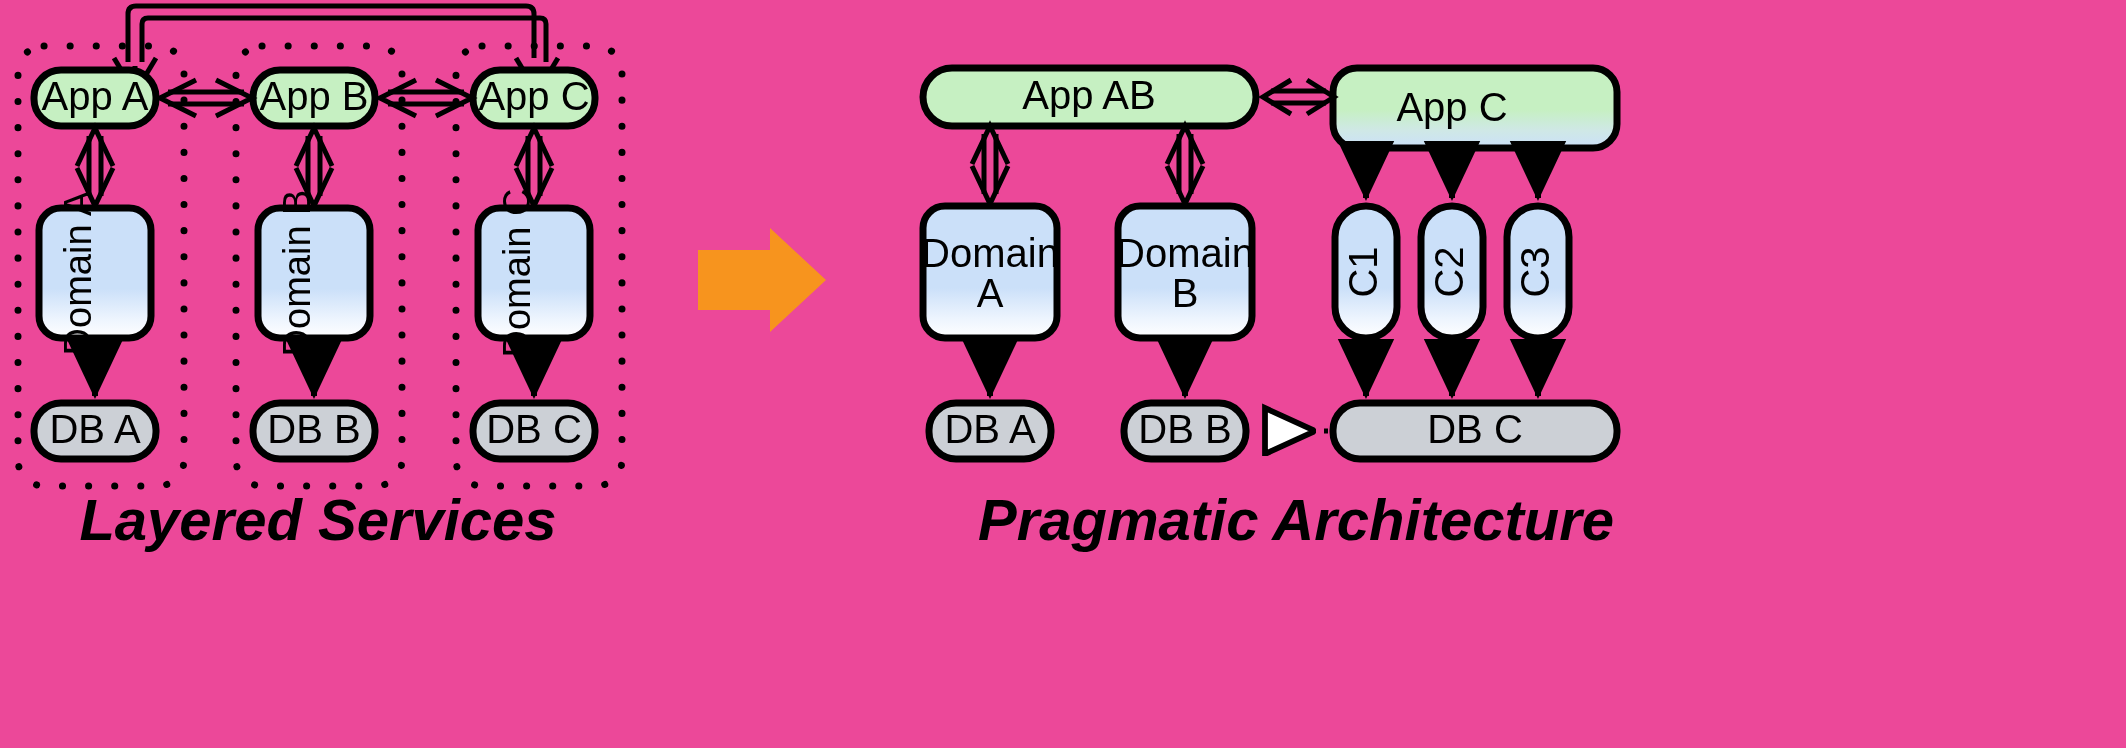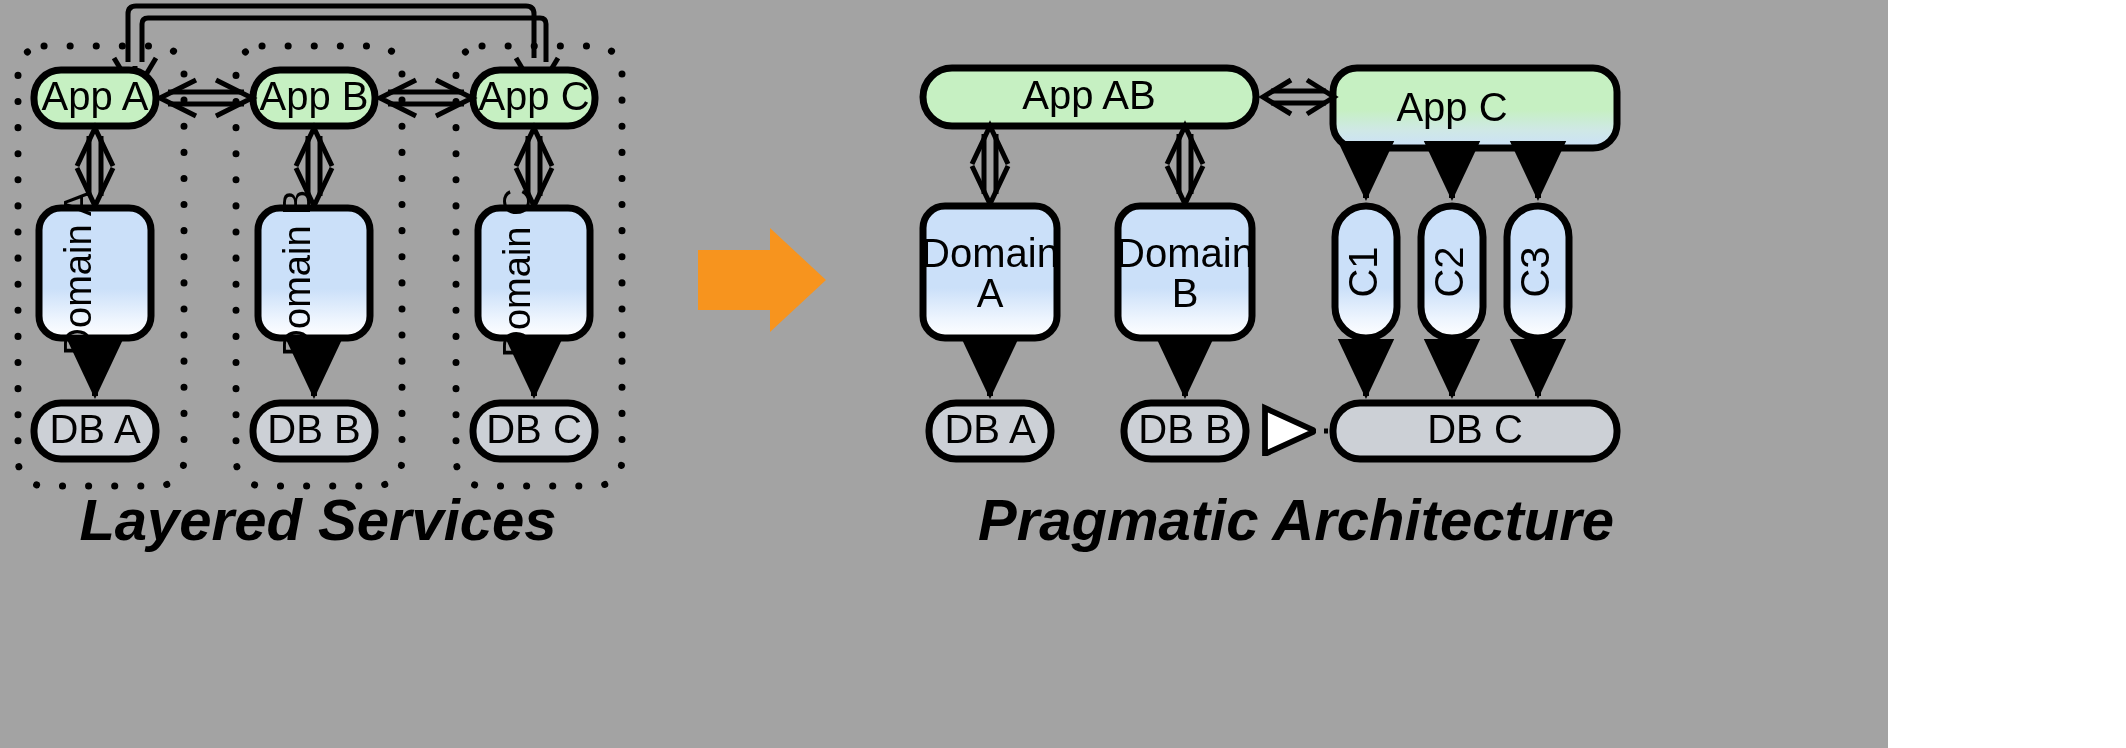--- a/index.html
+++ b/index.html
@@ -1,18 +1,18 @@
 <!DOCTYPE html>
 <html><head>
 <meta charset="utf-8">
 <style>
   html,body{margin:0;padding:0;background:#ffffff;}
   body{width:2126px;height:748px;overflow:hidden;
        font-family:"Liberation Sans","DejaVu Sans",sans-serif;}
-  #stage{position:relative;width:1888px;height:748px;background:#a3a3a3;}
+  #stage{position:relative;width:2126px;height:748px;background:#ec4899;}
   svg#diagram{position:absolute;left:0;top:0;width:2126px;height:748px;display:block;}
   .boxlabel{font-family:"Liberation Sans","DejaVu Sans",sans-serif;
             font-size:40px;fill:#000;text-anchor:middle;dominant-baseline:middle;}
   .boxlabel.small{font-size:38px;}
   .caption{font-family:"Liberation Sans","DejaVu Sans",sans-serif;
            font-size:58px;font-weight:bold;font-style:italic;fill:#000;text-anchor:middle;}
   .shapeborder{stroke:#000;stroke-width:7;}
   .dotgroup{fill:none;stroke:#000;stroke-width:7;stroke-linecap:round;
             stroke-dasharray:0.1 26;}
   .solidline{stroke:#000;stroke-width:6;fill:none;}

